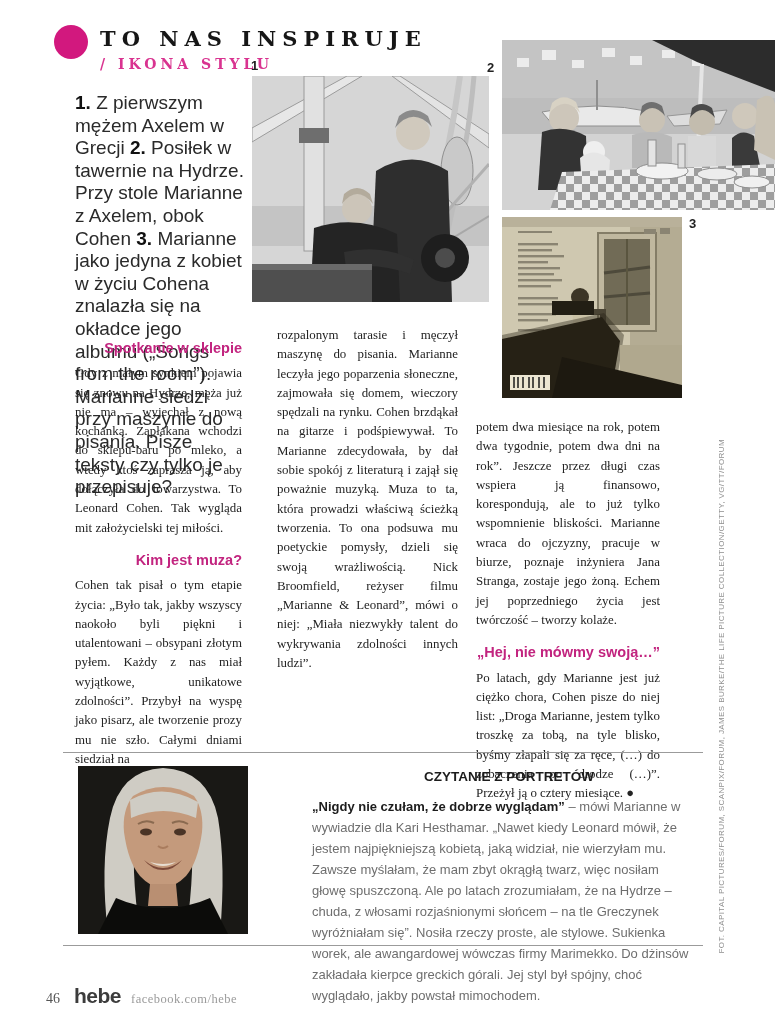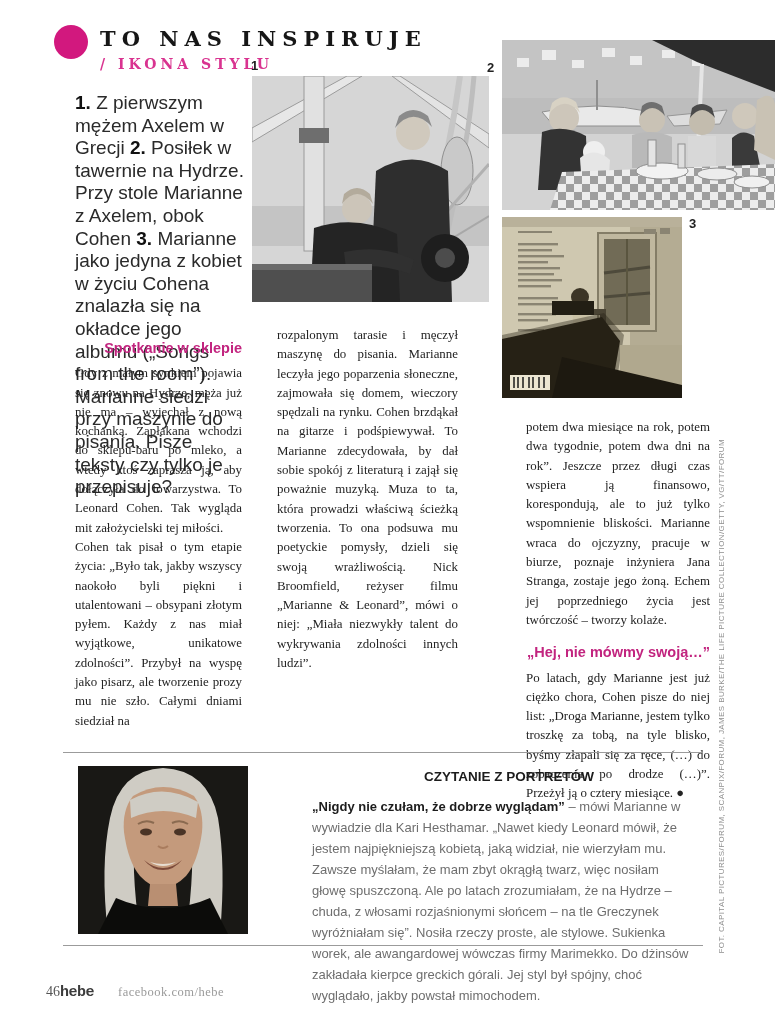--- a/index.html
+++ b/index.html
@@ -38,43 +38,43 @@
   #photo3{left:502px;top:217px;width:180px;height:181px;}
   
   .col{
     position:absolute;
     font-family:"Liberation Serif",serif;
     font-size:12.9px;line-height:19.3px;color:#232323;
     text-align:justify;
   }
   #col1{left:75px;top:326px;width:167px;}
   #col2{left:277px;top:326px;width:181px;}
-  #col3{left:526px;top:418px;width:184px;}
+  #col3{left:476px;top:418px;width:184px;}
   .col p{margin:0;}
   .col h3{
     font-family:"Liberation Sans",sans-serif;
     font-size:14.5px;font-weight:700;color:#c2247f;
     text-align:right;margin:13px 0 6px 0;
   }
   
   .bottom-box{
     position:absolute;left:63px;top:752px;width:640px;height:192px;
     border-top:1px solid #9b9b9b;border-bottom:1px solid #9b9b9b;
   }
   .portrait{position:absolute;left:15px;top:13px;width:170px;height:168px;overflow:hidden;background:#181714;}
   .portrait svg{display:block;width:100%;height:100%;}
   .box-text{position:absolute;left:237px;top:16px;width:404px;}
   .box-title{font-size:13.5px;font-weight:700;color:#1c1c1c;margin:0 0 4px 14px;text-align:center;}
   .box-para{font-size:13px;line-height:21px;color:#6e6e6e;margin:12px;}
   .box-para .lead{font-weight:700;color:#1c1c1c;}
   
   .footer{position:absolute;left:46px;top:984px;display:flex;align-items:baseline;gap:0;}
   .pageno{font-family:"Liberation Serif",serif;font-size:14px;color:#555;}
-  .brand-logo{font-family:Liberation Mono, monospace;font-size:15px;font-weight:700;letter-spacing:-0.5px;color:#3c3c3c;}
-  .footer-url{font-family:"Liberation Serif",serif;font-size:12.5px;color:#9a9a9a;margin-left:24px;letter-spacing:0.5px;}
+  .brand-logo{font-family:Liberation Sans, sans-serif;font-size:21px;font-weight:700;letter-spacing:-0.5px;color:#3c3c3c;margin-left:14px;}
+  .footer-url{font-family:"Liberation Serif",serif;font-size:12.5px;color:#9a9a9a;margin-left:10px;letter-spacing:0.5px;}
   
   .credit{
     position:absolute;left:500px;top:724px;width:446px;height:13px;
     transform:rotate(-90deg);
     font-size:8px;letter-spacing:0.4px;color:#8f8f8f;white-space:nowrap;
     text-align:left;
   }
 </style>
 </head>
 <body>
@@ -216,20 +216,21 @@
         <line x1="31" y1="160" x2="31" y2="171"></line>
           <line x1="37" y1="160" x2="37" y2="171"></line>
         <line x1="42" y1="160" x2="42" y2="171"></line>
       </g>
     </svg>
   </div>
 
   <div class="col" id="col1">
     <h3>Spotkanie w sklepie</h3>
     <p>Gdy z małym synkiem pojawia się znowu na Hydrze, męża już nie ma – wyjechał z nową kochanką. Zapłakana wchodzi do sklepu-baru po mleko, a wtedy ktoś zaprasza ją, aby dołączyła do towarzystwa. To Leonard Cohen. Tak wygląda mit założycielski tej miłości.</p>
+    <h3>Kim jest muza?</h3>
     <p>Cohen tak pisał o tym etapie życia: „Było tak, jakby wszyscy naokoło byli piękni i utalentowani – obsypani złotym pyłem. Każdy z nas miał wyjątkowe, unikatowe zdolności”. Przybył na wyspę jako pisarz, ale tworzenie prozy mu nie szło. Całymi dniami siedział na</p>
   </div>
 
   <div class="col" id="col2">
     <p>rozpalonym tarasie i męczył maszynę do pisania. Marianne leczyła jego poparzenia słoneczne, zajmowała się domem, wieczory spędzali na rynku. Cohen brzdąkał na gitarze i podśpiewywał. To Marianne zdecydowała, by dał sobie spokój z literaturą i zajął się poważnie muzyką. Muza to ta, która prowadzi właściwą ścieżką tworzenia. To ona podsuwa mu poetyckie pomysły, dzieli się swoją wrażliwością. Nick Broomfield, reżyser filmu „Marianne &amp; Leonard”, mówi o niej: „Miała niezwykły talent do wykrywania zdolności innych ludzi”.</p>
   </div>
 
   <div class="col" id="col3">
     <p>potem dwa miesiące na rok, potem dwa tygodnie, potem dwa dni na rok”. Jeszcze przez długi czas wspiera ją finansowo, korespondują, ale to już tylko wspomnienie bliskości. Marianne wraca do ojczyzny, pracuje w biurze, poznaje inżyniera Jana Stranga, zostaje jego żoną. Echem jej poprzedniego życia jest twórczość – tworzy kolaże.</p>
     <h3>„Hej, nie mówmy swoją…”</h3>

